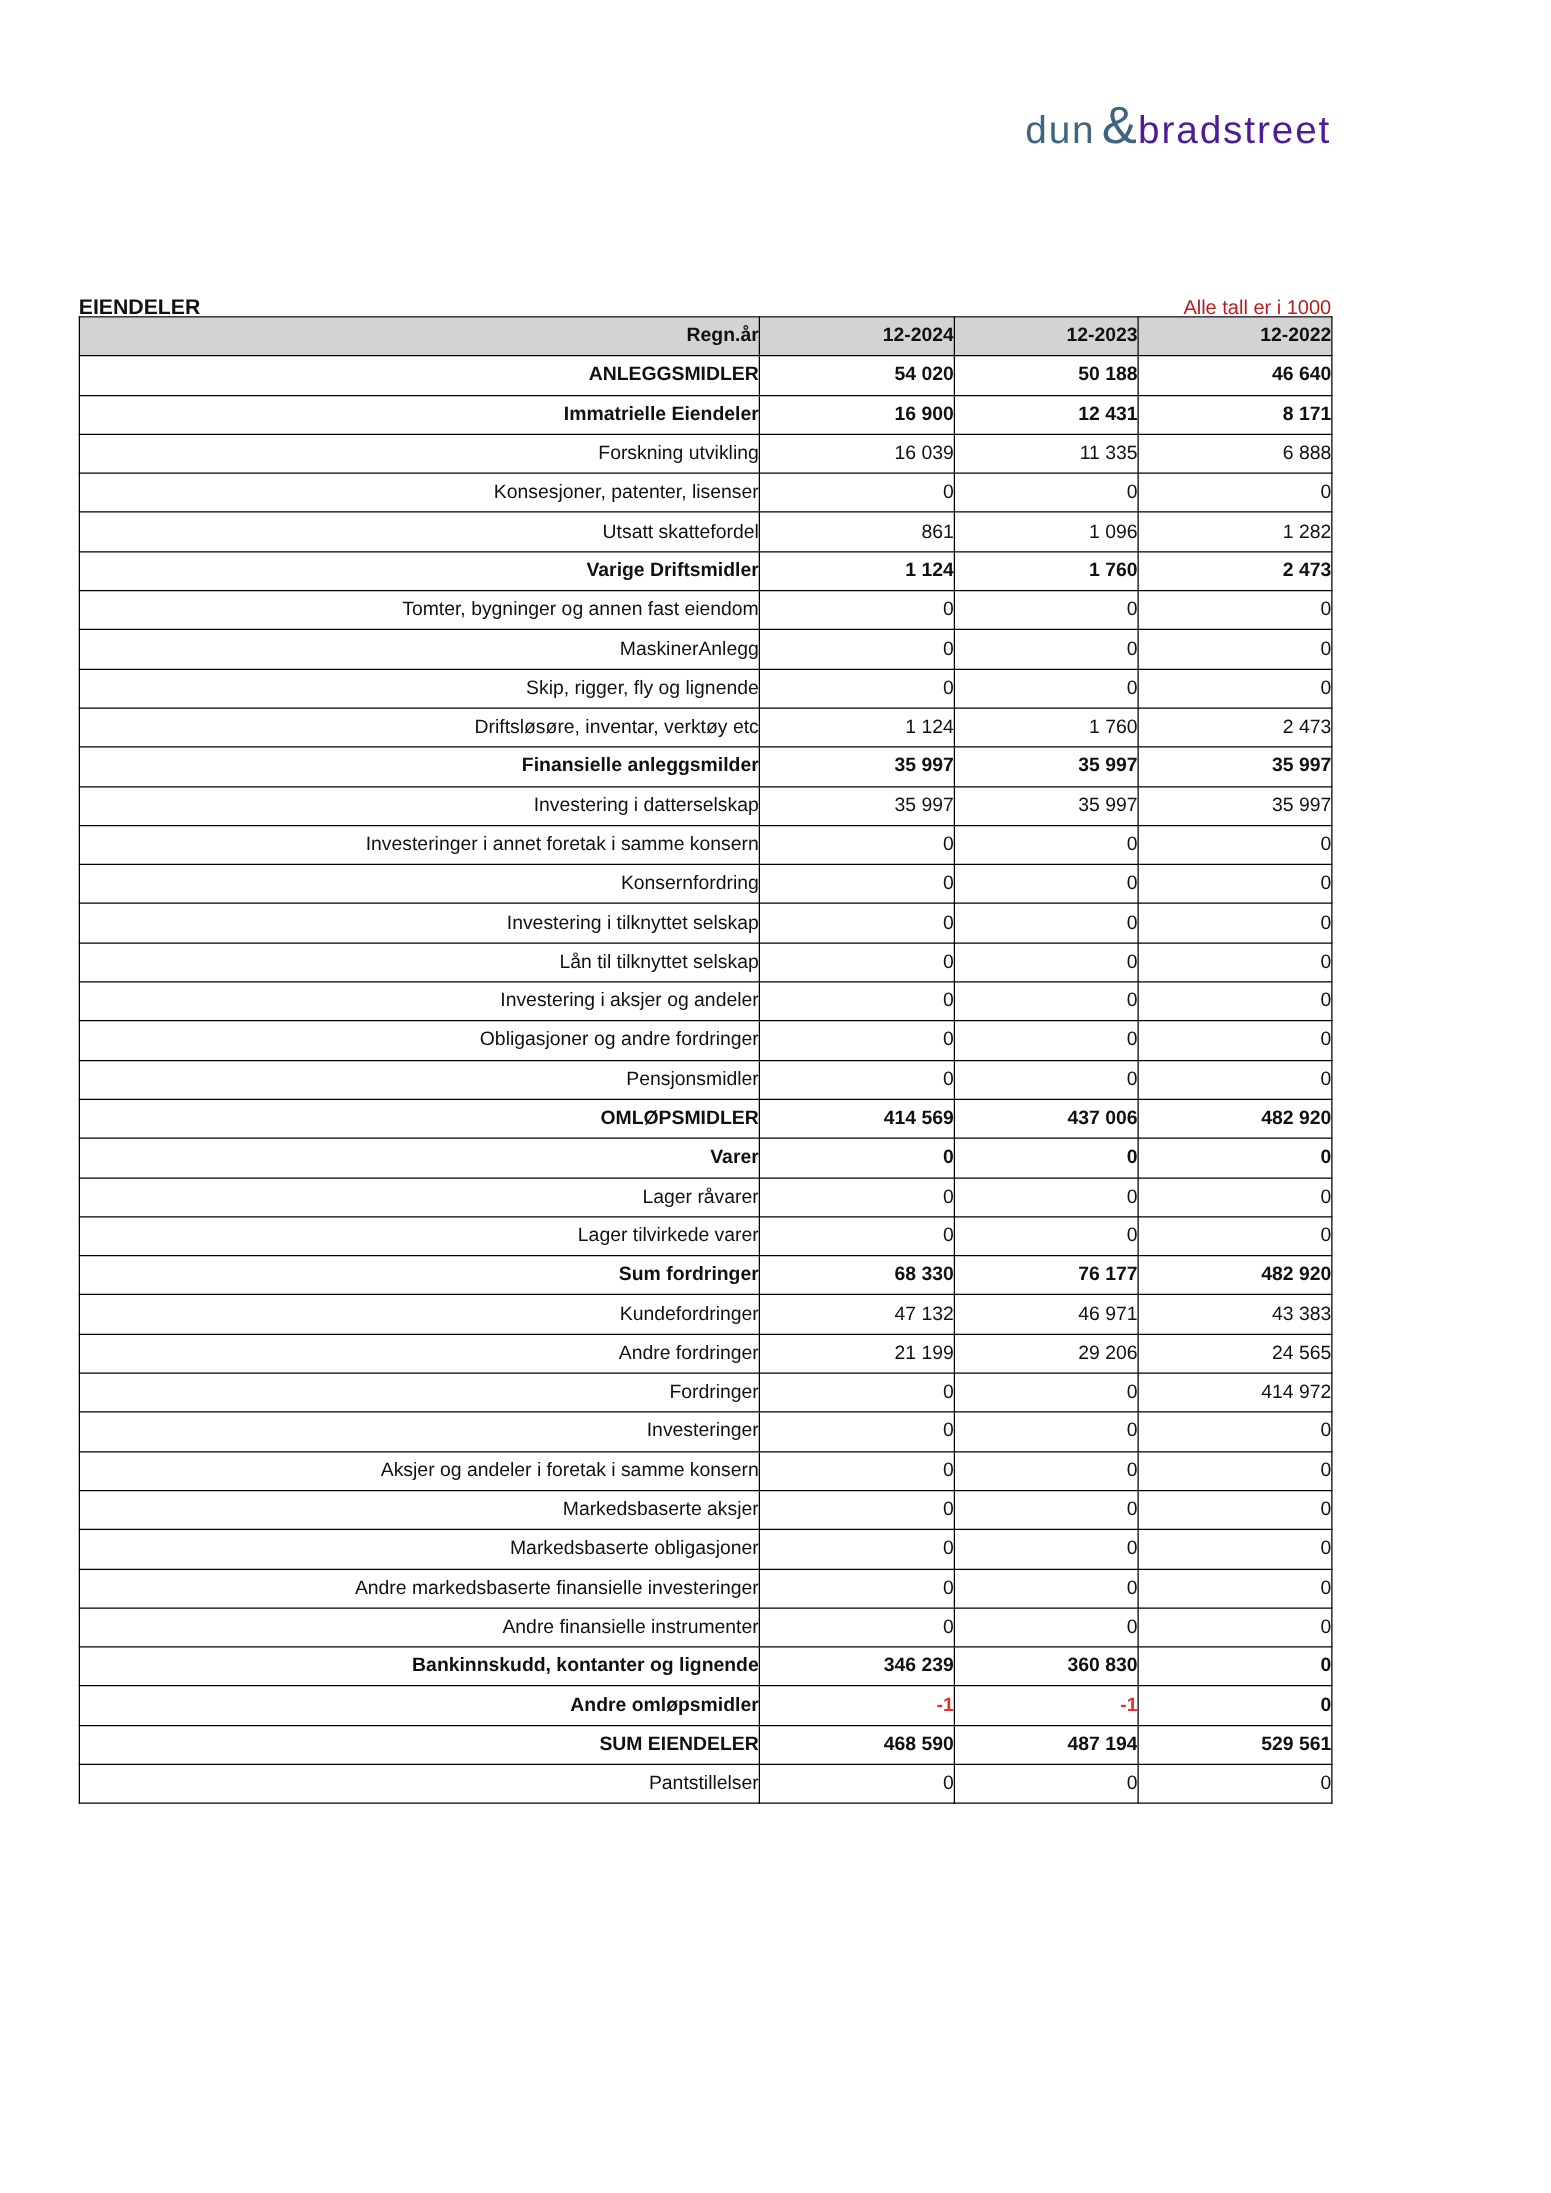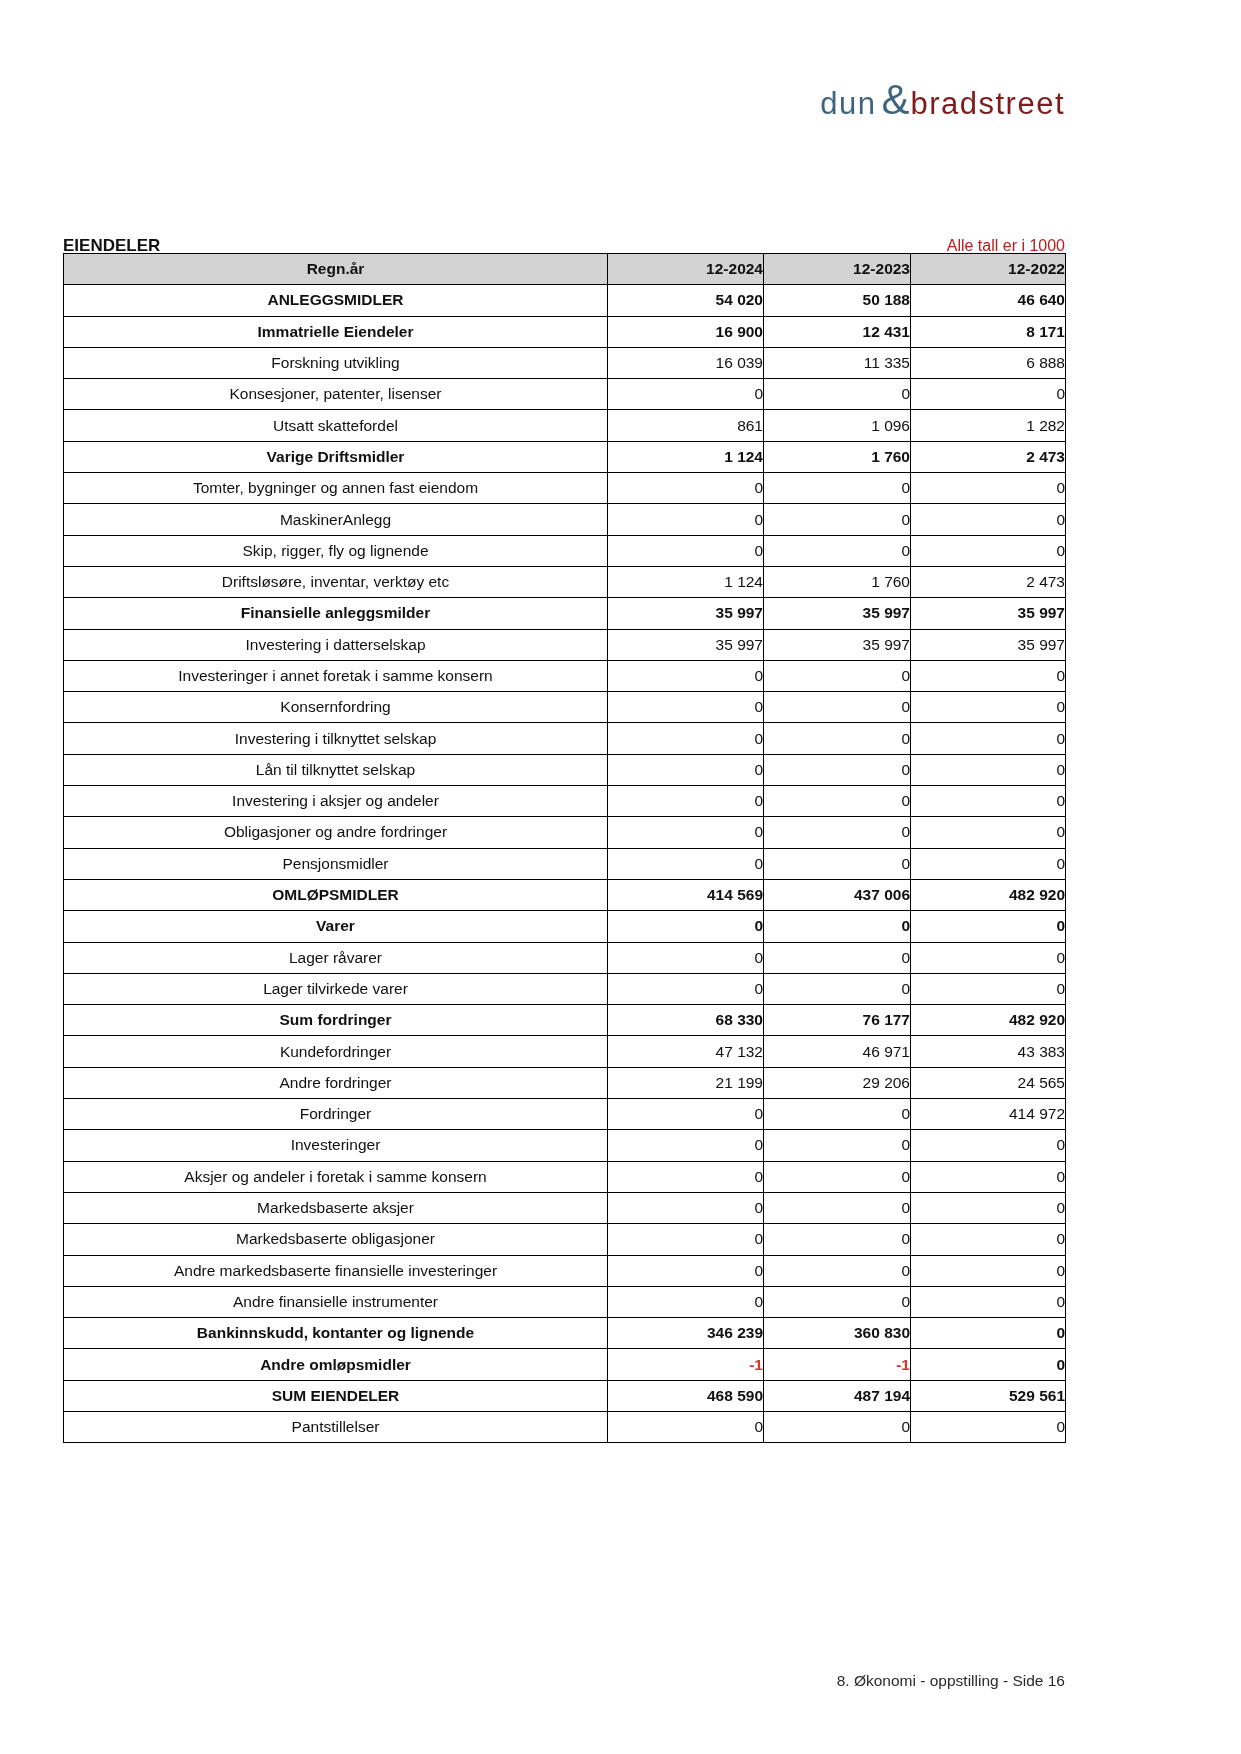--- a/index.html
+++ b/index.html
@@ -17,21 +17,21 @@
     position:absolute;
     top:76px;
     left:63px;
     width:1002px;
     display:flex;
     justify-content:flex-end;
     align-items:baseline;
   }
   .logo-dun{font-size:31px;color:#3e647e;letter-spacing:1.5px;}
   .logo-amp{font-size:42px;color:#3e647e;margin:0 1px 0 5px;font-weight:400;}
-  .logo-brad{font-size:31px;color:#7f1d1d;letter-spacing:1.5px;}
+  .logo-brad{font-size:31px;color:#4c1d95;letter-spacing:1.5px;}
   
   .headline{
     position:absolute;
     left:63px;
     top:236px;
     width:1002px;
     display:flex;
     justify-content:space-between;
     align-items:baseline;
   }
@@ -52,21 +52,21 @@
     border:1px solid #000;
     height:30.3px;
     padding:0;
     overflow:hidden;
     white-space:nowrap;
   }
   table.balance th{
     background:#d3d3d3;
     font-weight:bold;
   }
-  .cell-label{text-align:center;padding-left:7px;}
+  .cell-label{text-align:right;padding-left:7px;}
   .cell-num{text-align:right;padding-right:9px;}
   tr.bold td{font-weight:bold;}
   
   .footer{
     position:absolute;
     left:63px;
     top:1672px;
     width:1002px;
     text-align:right;
     font-size:15.5px;
@@ -323,15 +323,14 @@
         </tr>
         <tr>
           <td class="cell-label">Pantstillelser</td>
           <td class="cell-num">0</td>
           <td class="cell-num">0</td>
           <td class="cell-num">0</td>
         </tr>
       </tbody>
   </table>
 
-  <div class="footer">8. Økonomi - oppstilling - Side 16</div>
 
 </div>
 
 </body></html>

